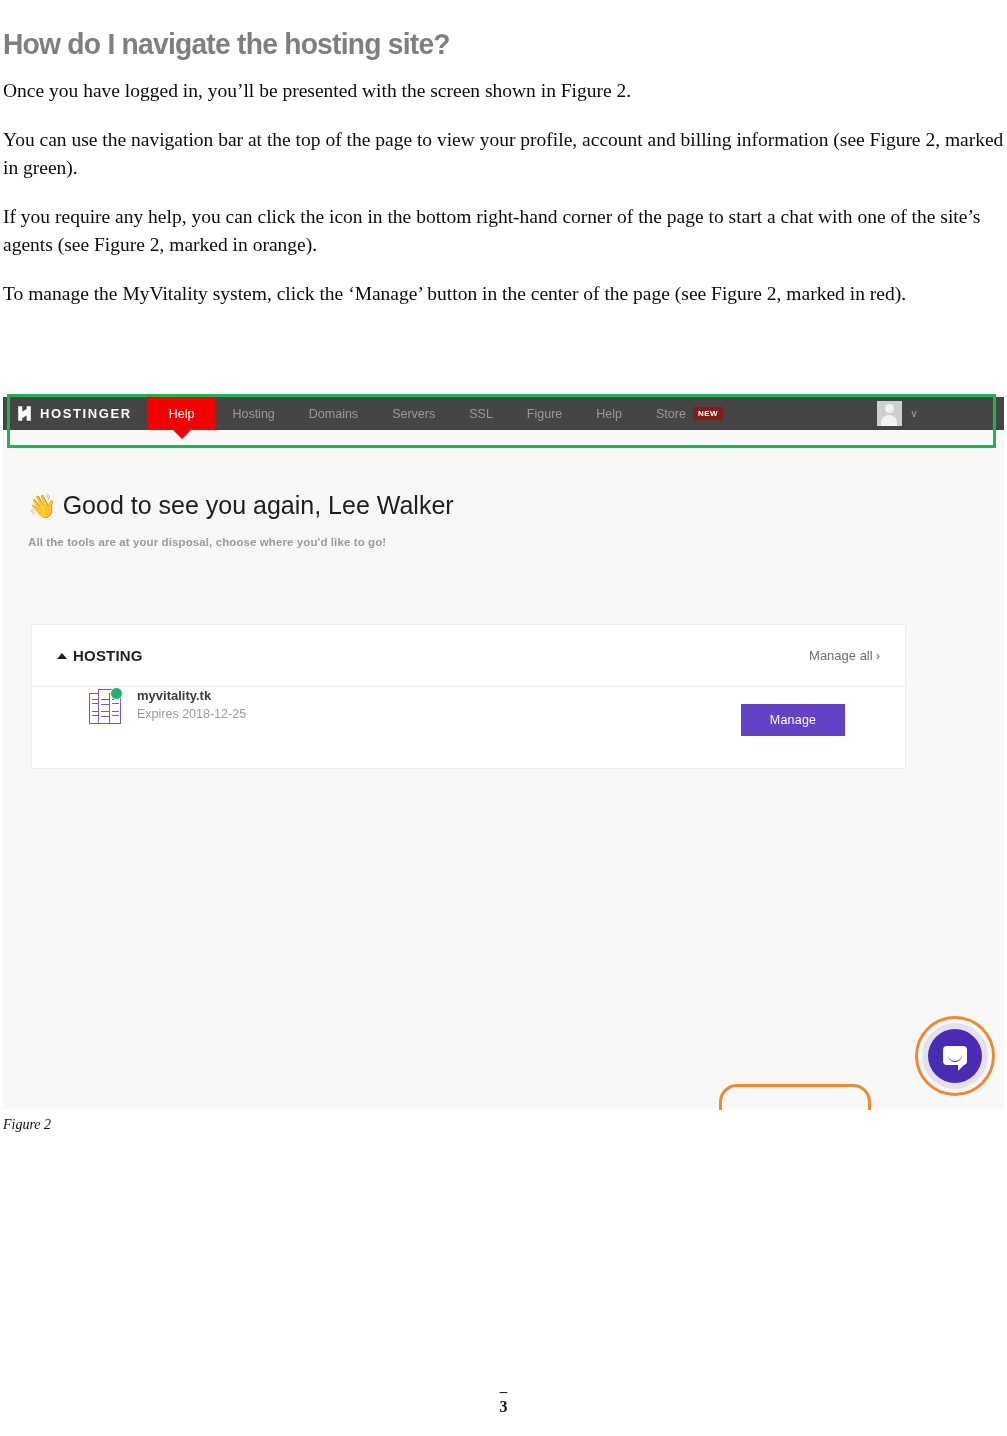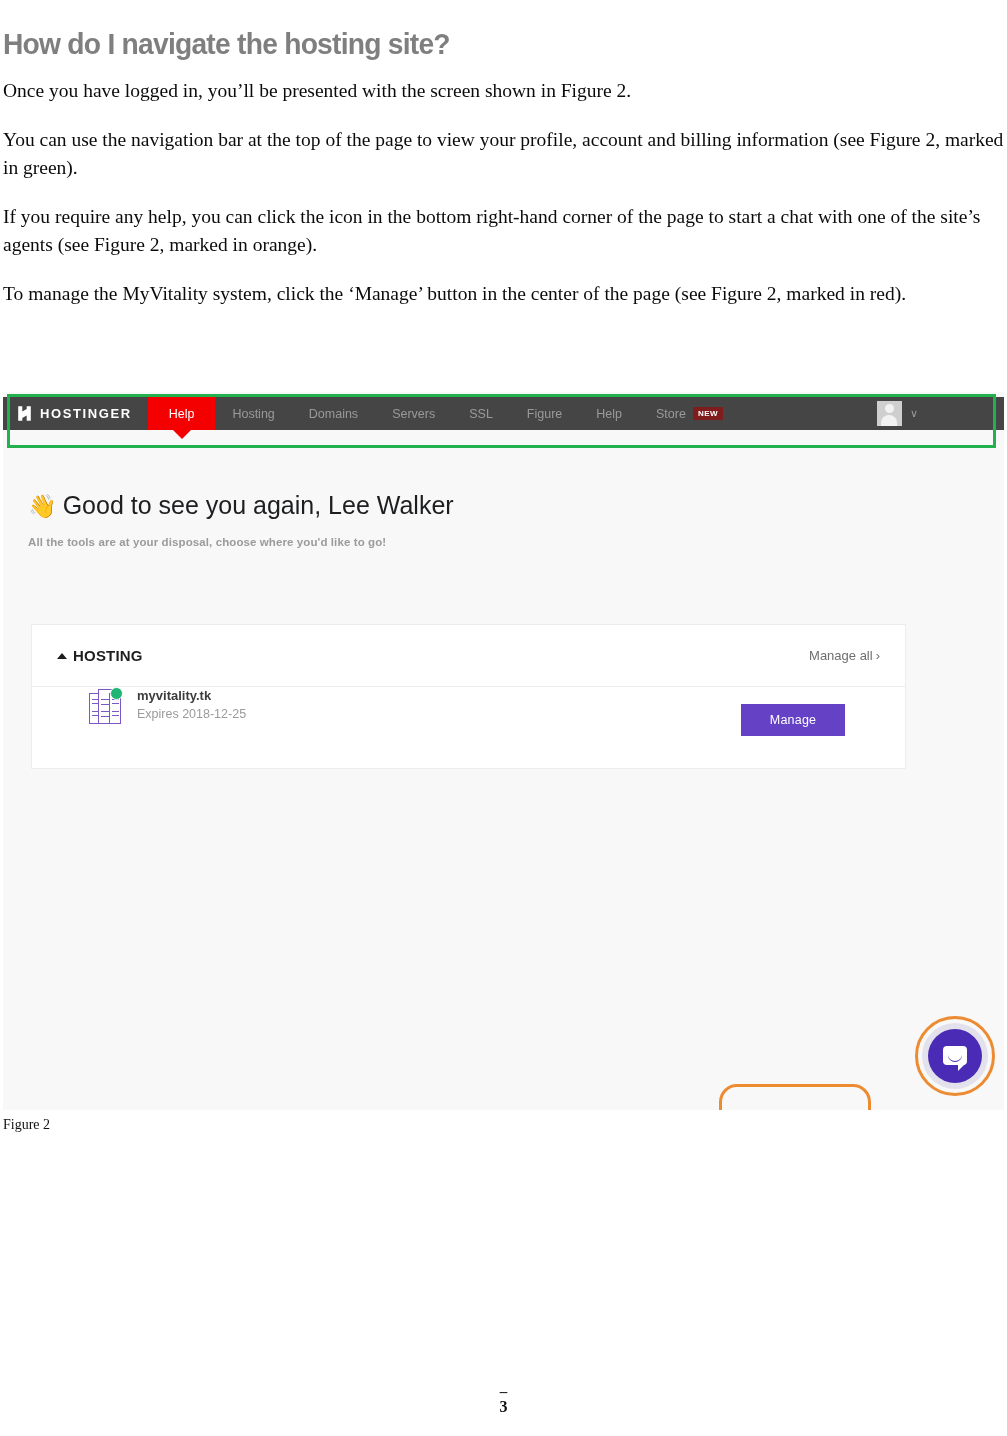--- a/index.html
+++ b/index.html
@@ -411,20 +411,21 @@
   }
 
   
   .fig-caption {
     position: absolute;
     left: 3px;
     top: 1117px;
     font-family: "Liberation Serif", serif;
     font-size: 14px;
     color: #111111;
+    font-style: italic;
   }
 
   
   .footer {
     position: absolute;
     left: 0;
     top: 1385px;
     width: 1007px;
     text-align: center;
     font-family: "Liberation Serif", serif;

